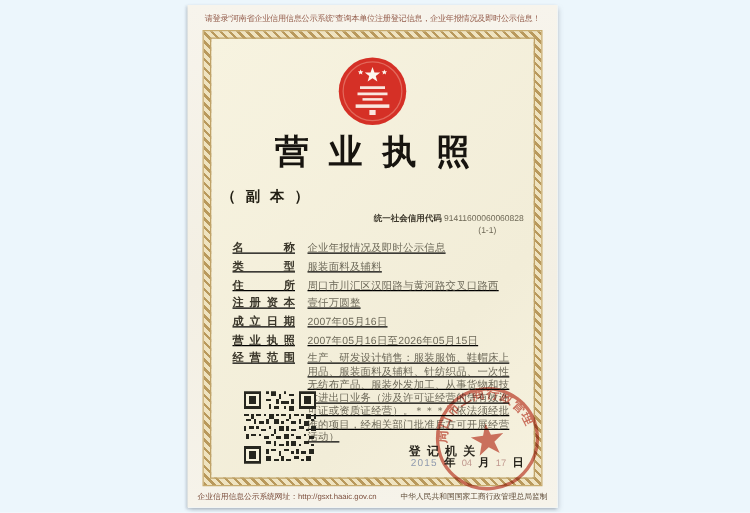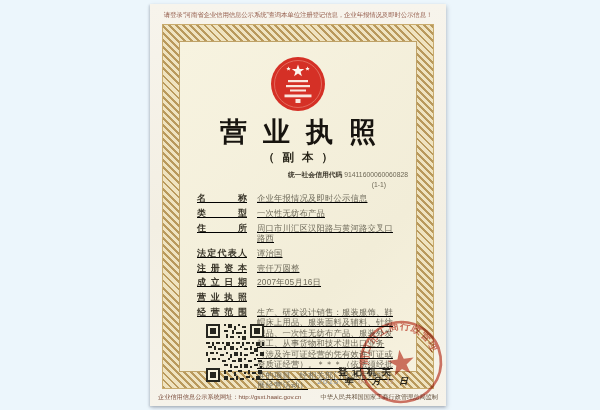--- a/index.html
+++ b/index.html
@@ -17,36 +17,36 @@
   .top-notice{
     position:absolute;top:7px;left:8px;right:8px;
     font-size:6.5px;color:#96604f;text-align:center;
     white-space:nowrap;overflow:hidden;letter-spacing:-0.2px;
   }
   .frame{
     position:absolute;left:12px;right:12px;top:20px;bottom:17px;
     background:
       repeating-linear-gradient(45deg,#b9995c 0 2px,#efe3c0 2px 5px);
     border:1px solid #c8ab6d;
-    padding:16px;box-sizing:border-box;
+    padding:5px;box-sizing:border-box;
   }
   .inner{
     position:relative;width:100%;height:100%;box-sizing:border-box;
     background:linear-gradient(135deg,#f7f3e0,#f2edd8 70%,#f6f1de);
     border:1px solid #bfa267;
   }
   .emblem{display:block;margin:13px auto 0 auto;width:58px;height:58px;}
   .title{
     text-align:center;font-weight:900;color:#17140f;
     font-size:27px;letter-spacing:16px;padding-left:16px;
     margin-top:5px;line-height:1.05;
   }
   .subtitle{
-    text-align:center;font-weight:bold;color:#232015;
-    font-size:11.5px;letter-spacing:8px;padding-left:8px;margin-top:4px;
+    text-align:left;font-weight:bold;color:#232015;
+    font-size:11.5px;letter-spacing:8px;padding-left:8px;margin-top:15px;
   }
   .code-row{
     margin-top:5px;text-align:right;padding-right:8px;
     font-size:6.8px;color:#5a5446;
   }
   .code-label{font-weight:bold;color:#3d382c;}
   .code-value{color:#6e6856;}
   .page-no{
     text-align:right;padding-right:30px;font-size:6.8px;color:#6e6856;margin-top:1px;
   }
@@ -67,21 +67,20 @@
     font-size:9.5px;font-weight:bold;color:#2c2920;letter-spacing:5px;white-space:nowrap;
   }
   .stamp{
     position:absolute;left:178px;top:277px;width:86px;height:86px;
     transform:rotate(-8deg);mix-blend-mode:multiply;opacity:.85;z-index:3;
   }
   .date-row{
     position:absolute;top:333px;left:120px;right:8px;
     display:flex;justify-content:flex-end;align-items:baseline;gap:5px;
     font-size:9px;
-    font-style:italic;
   }
   .d-num{color:#8f9aae;font-size:8px;letter-spacing:1px;}
   .d-faint{color:#c0988e;font-size:7.5px;}
   .d-unit{color:#26231b;font-weight:bold;}
   .footer{
     position:absolute;bottom:4px;left:8px;right:8px;
     display:flex;justify-content:space-between;align-items:baseline;
     font-size:6.2px;white-space:nowrap;
   }
   .footer-left{color:#7c4f3d;}
@@ -119,40 +118,37 @@
       </div>
       <div class="page-no">(1-1)</div>
 
       <div class="fields">
         <div class="frow">
           <span class="flabel">名称</span>
           <span class="fvalue">企业年报情况及即时公示信息</span>
         </div>
         <div class="frow">
           <span class="flabel">类型</span>
-          <span class="fvalue">一次性无纺布产品</span>
+          <span class="fvalue">服装面料及辅料</span>
         </div>
         <div class="frow">
           <span class="flabel">住所</span>
           <span class="fvalue">周口市川汇区汉阳路与黄河路交叉口路西</span>
-        </div>
-        <div class="frow">
-          <span class="flabel">法定代表人</span>
-          <span class="fvalue">谭治国</span>
         </div>
         <div class="frow">
           <span class="flabel">注册资本</span>
           <span class="fvalue">壹仟万圆整</span>
         </div>
         <div class="frow">
           <span class="flabel">成立日期</span>
           <span class="fvalue">2007年05月16日</span>
         </div>
         <div class="frow">
           <span class="flabel">营业执照</span>
+          <span class="fvalue">2007年05月16日至2026年05月15日</span>
         </div>
         <div class="frow">
           <span class="flabel">经营范围</span>
           <span class="fvalue">生产、研发设计销售：服装服饰、鞋帽床上用品、服装面料及辅料、针纺织品、一次性无纺布产品、服装外发加工、从事货物和技术进出口业务（涉及许可证经营的凭有效许可证或资质证经营）。＊＊＊（依法须经批准的项目，经相关部门批准后方可开展经营活动）</span>
         </div>
       </div>
 
       <svg class="qr" viewBox="0 0 29 29" shape-rendering="crispEdges">
         <path fill="#26261f" d="M0 0h7v7H0z M22 0h7v7h-7z M0 22h7v7H0z"></path>
         <path fill="#f6f2dd" d="M1 1h5v5H1z M23 1h5v5h-5z M1 23h5v5H1z"></path>

